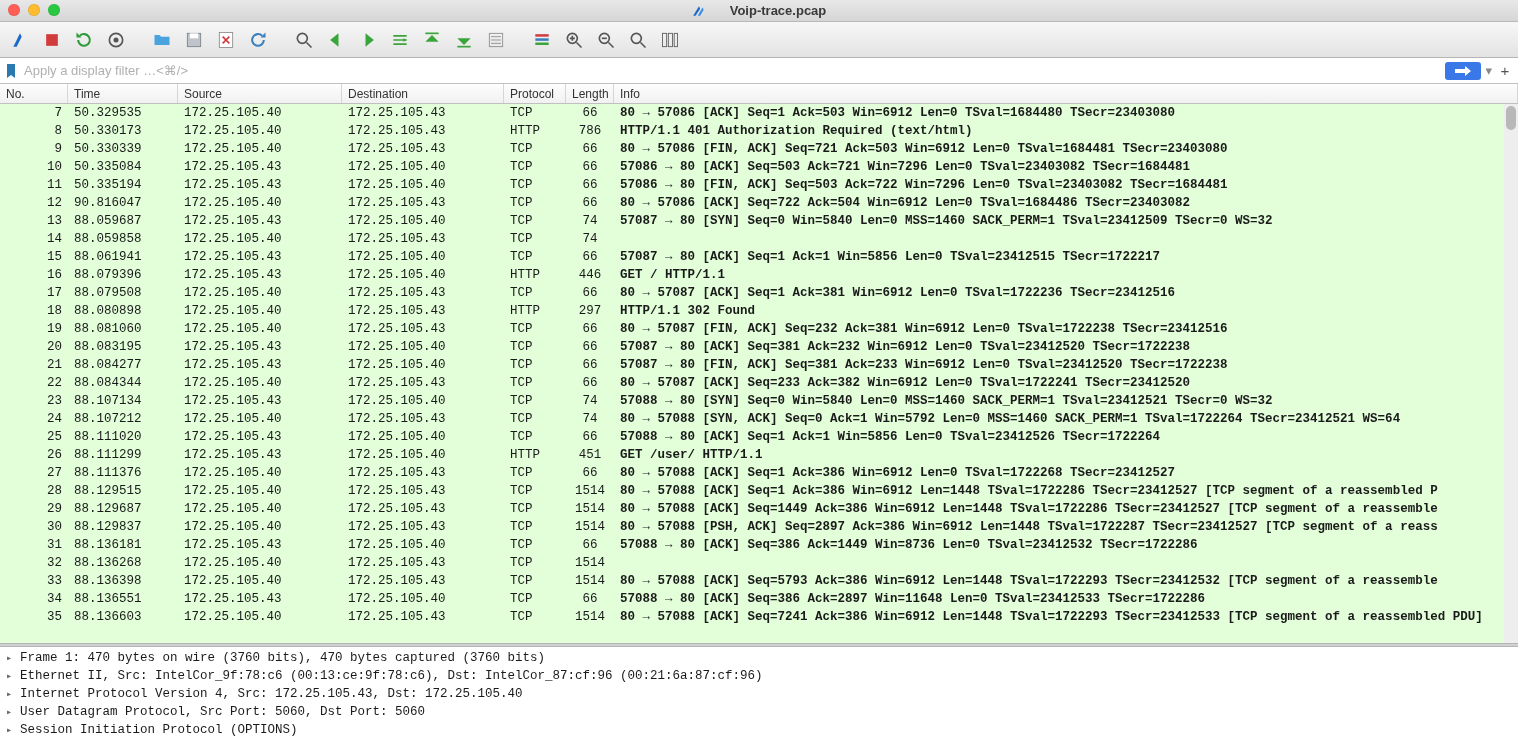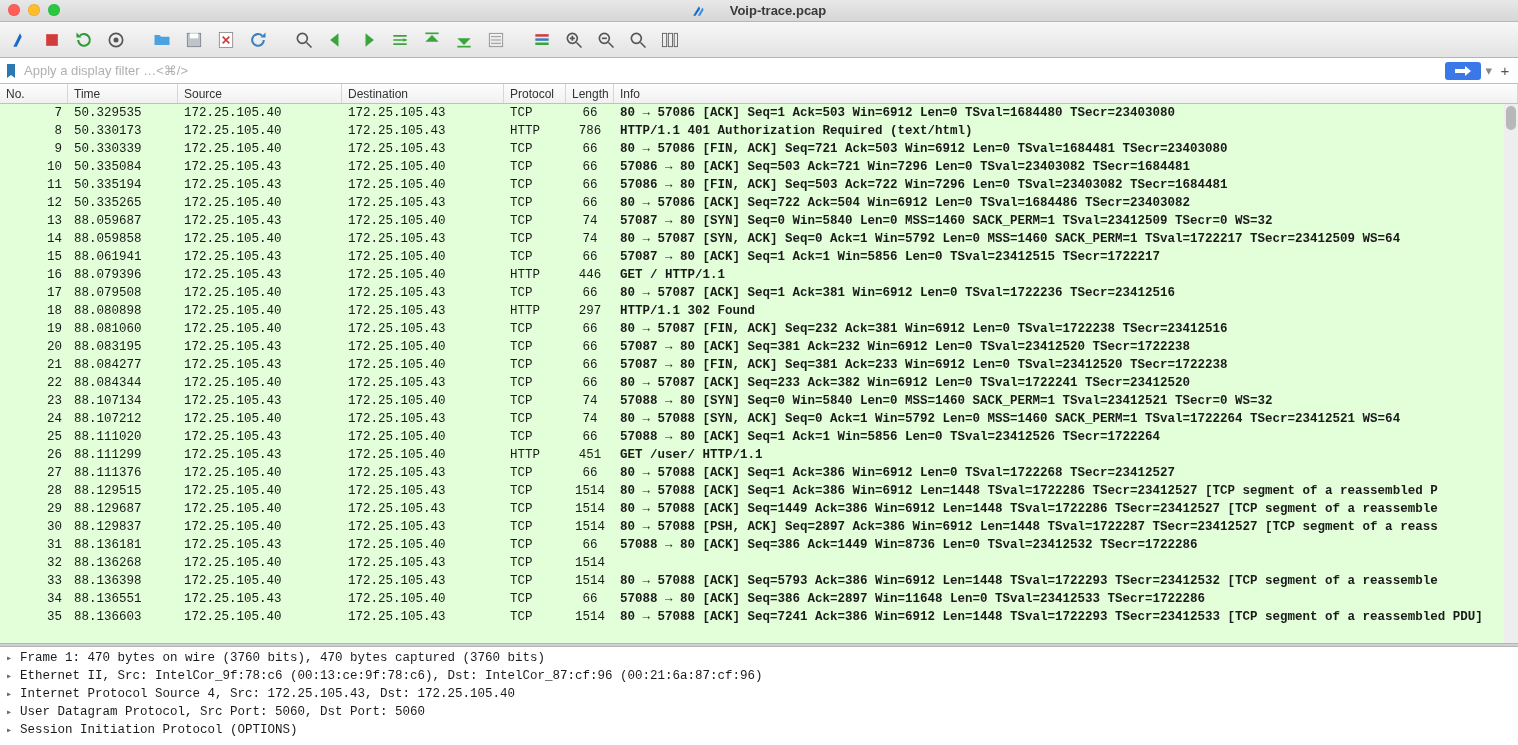--- a/index.html
+++ b/index.html
@@ -340,21 +340,21 @@
         <span class="cell col-no">11</span>
         <span class="cell col-time">50.335194</span>
         <span class="cell col-src">172.25.105.43</span>
         <span class="cell col-dst">172.25.105.40</span>
         <span class="cell col-proto">TCP</span>
         <span class="cell col-len">66</span>
         <span class="cell col-info">57086 → 80 [FIN, ACK] Seq=503 Ack=722 Win=7296 Len=0 TSval=23403082 TSecr=1684481</span>
       </div>
       <div class="row">
         <span class="cell col-no">12</span>
-        <span class="cell col-time">50.335265</span>
+        <span class="cell col-time">90.816047</span>
         <span class="cell col-src">172.25.105.40</span>
         <span class="cell col-dst">172.25.105.43</span>
         <span class="cell col-proto">TCP</span>
         <span class="cell col-len">66</span>
         <span class="cell col-info">80 → 57086 [ACK] Seq=722 Ack=504 Win=6912 Len=0 TSval=1684486 TSecr=23403082</span>
       </div>
       <div class="row">
         <span class="cell col-no">13</span>
         <span class="cell col-time">88.059687</span>
         <span class="cell col-src">172.25.105.43</span>
@@ -363,21 +363,20 @@
         <span class="cell col-len">74</span>
         <span class="cell col-info">57087 → 80 [SYN] Seq=0 Win=5840 Len=0 MSS=1460 SACK_PERM=1 TSval=23412509 TSecr=0 WS=32</span>
       </div>
       <div class="row">
         <span class="cell col-no">14</span>
         <span class="cell col-time">88.059858</span>
         <span class="cell col-src">172.25.105.40</span>
         <span class="cell col-dst">172.25.105.43</span>
         <span class="cell col-proto">TCP</span>
         <span class="cell col-len">74</span>
-        <span class="cell col-info">80 → 57087 [SYN, ACK] Seq=0 Ack=1 Win=5792 Len=0 MSS=1460 SACK_PERM=1 TSval=1722217 TSecr=23412509 WS=64</span>
       </div>
       <div class="row">
         <span class="cell col-no">15</span>
         <span class="cell col-time">88.061941</span>
         <span class="cell col-src">172.25.105.43</span>
         <span class="cell col-dst">172.25.105.40</span>
         <span class="cell col-proto">TCP</span>
         <span class="cell col-len">66</span>
         <span class="cell col-info">57087 → 80 [ACK] Seq=1 Ack=1 Win=5856 Len=0 TSval=23412515 TSecr=1722217</span>
       </div>
@@ -568,21 +567,21 @@
       <div class="tree-row">
         <span class="arrow">▸</span>
         <span>Frame 1: 470 bytes on wire (3760 bits), 470 bytes captured (3760 bits)</span>
       </div>
       <div class="tree-row">
         <span class="arrow">▸</span>
         <span>Ethernet II, Src: IntelCor_9f:78:c6 (00:13:ce:9f:78:c6), Dst: IntelCor_87:cf:96 (00:21:6a:87:cf:96)</span>
       </div>
       <div class="tree-row">
         <span class="arrow">▸</span>
-        <span>Internet Protocol Source 4, Src: 172.25.105.43, Dst: 172.25.105.40</span>
+        <span>Internet Protocol Version 4, Src: 172.25.105.43, Dst: 172.25.105.40</span>
       </div>
       <div class="tree-row">
         <span class="arrow">▸</span>
         <span>User Datagram Protocol, Src Port: 5060, Dst Port: 5060</span>
       </div>
       <div class="tree-row">
         <span class="arrow">▸</span>
         <span>Session Initiation Protocol (OPTIONS)</span>
       </div>
     </div>

